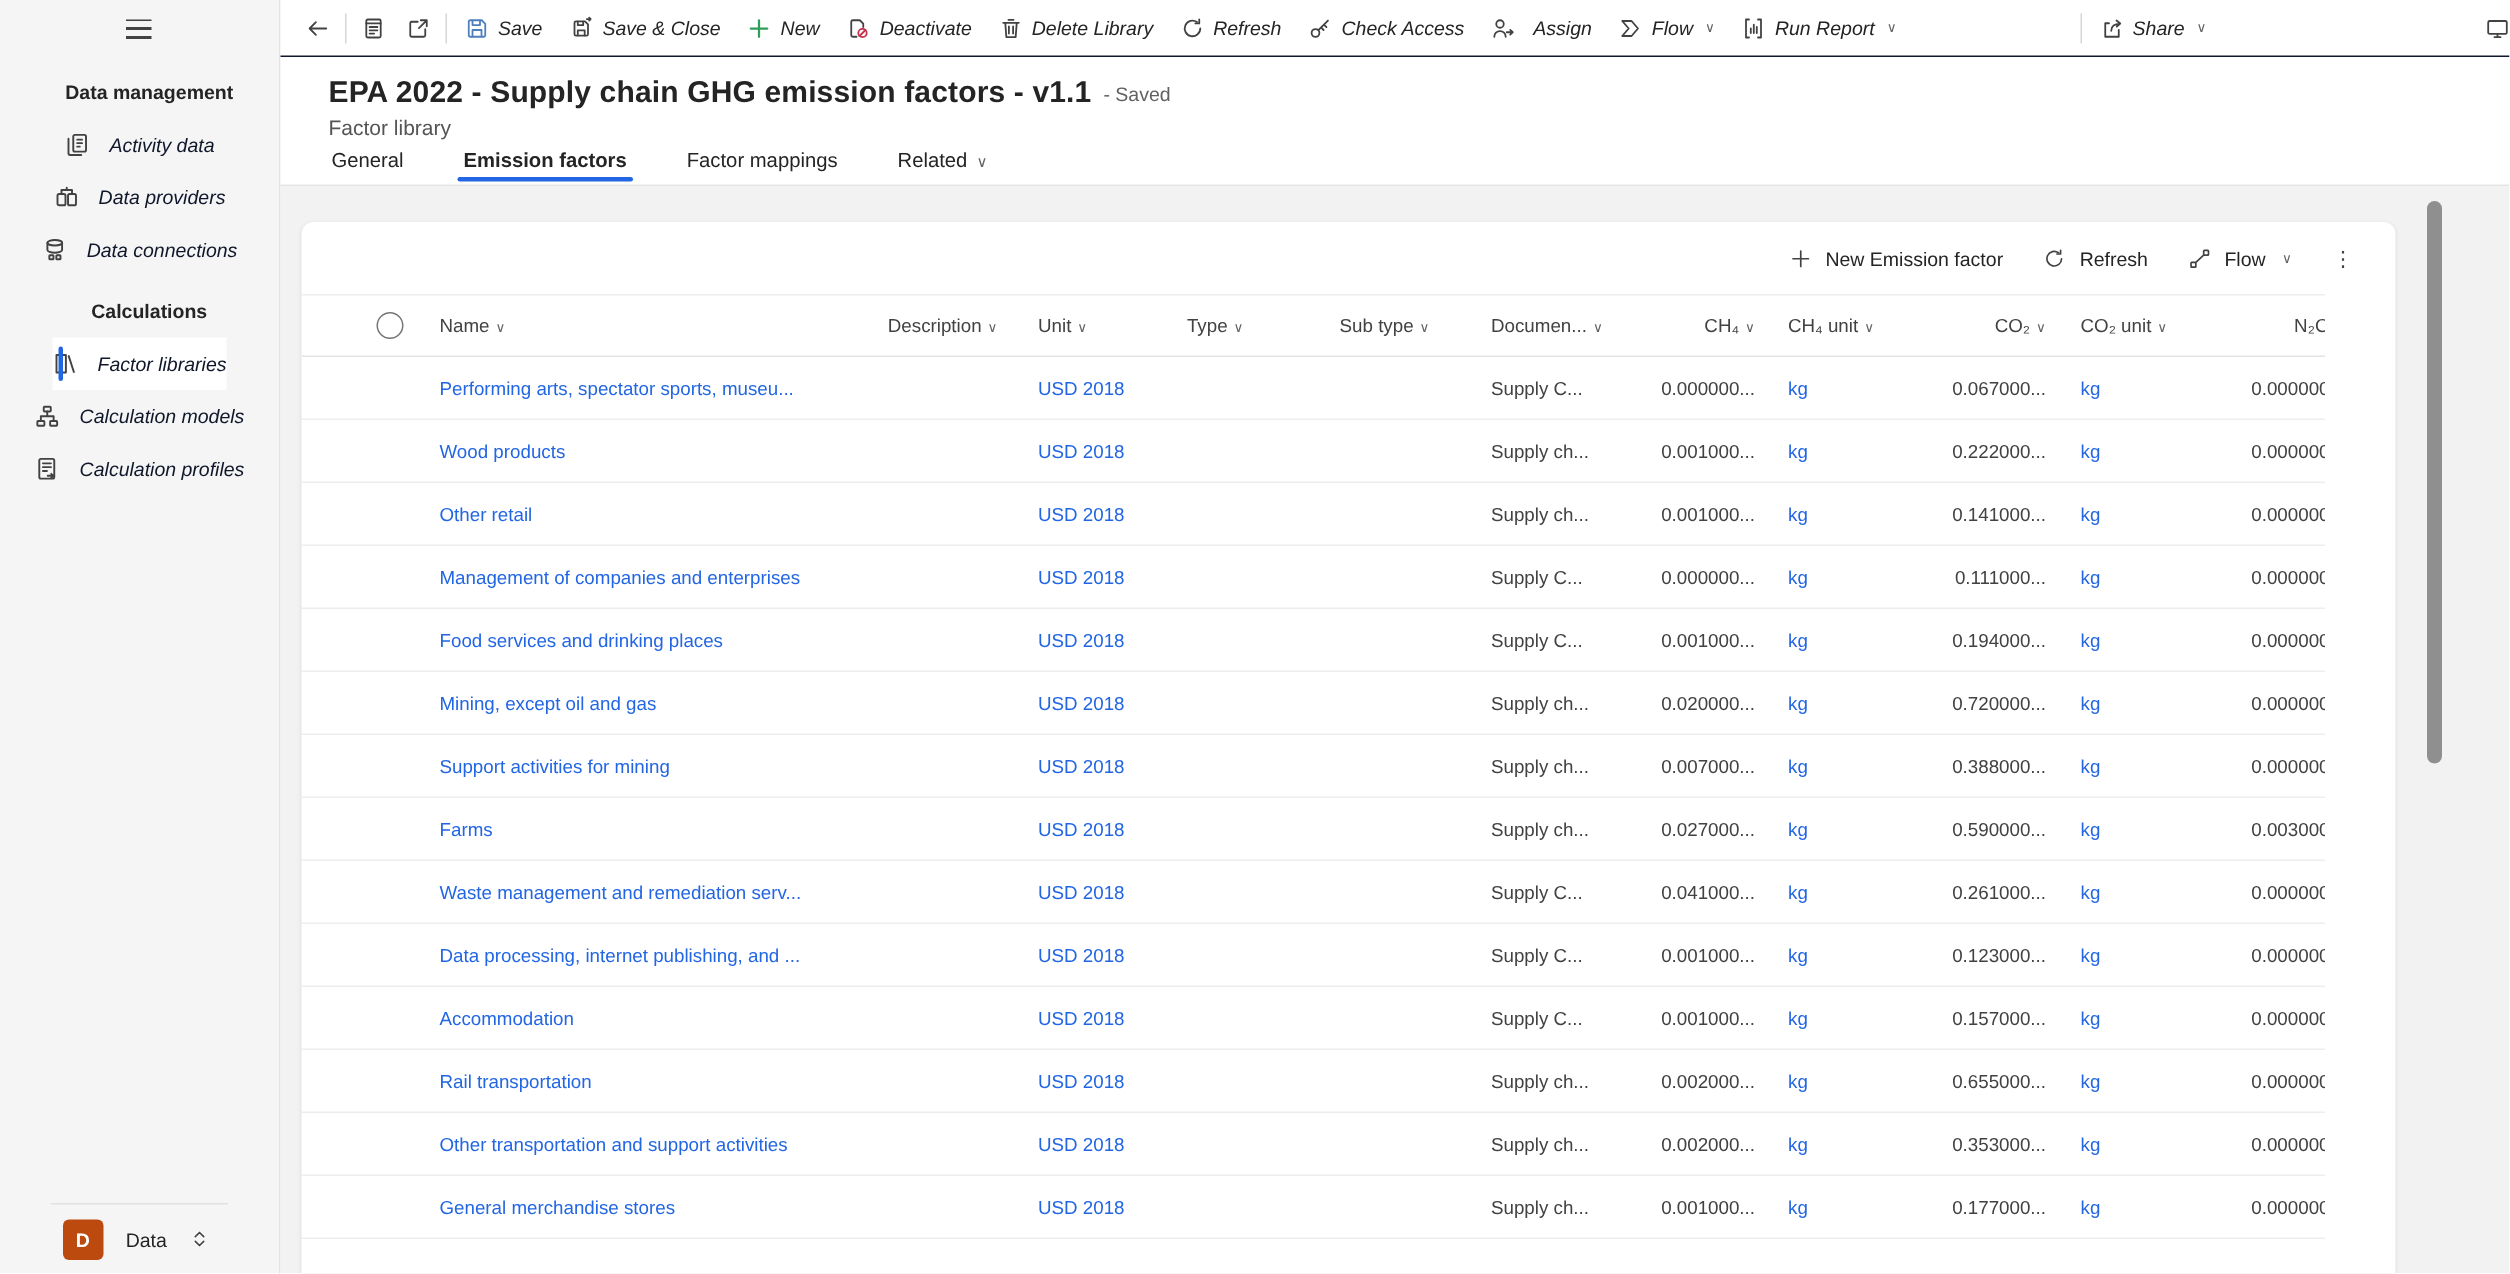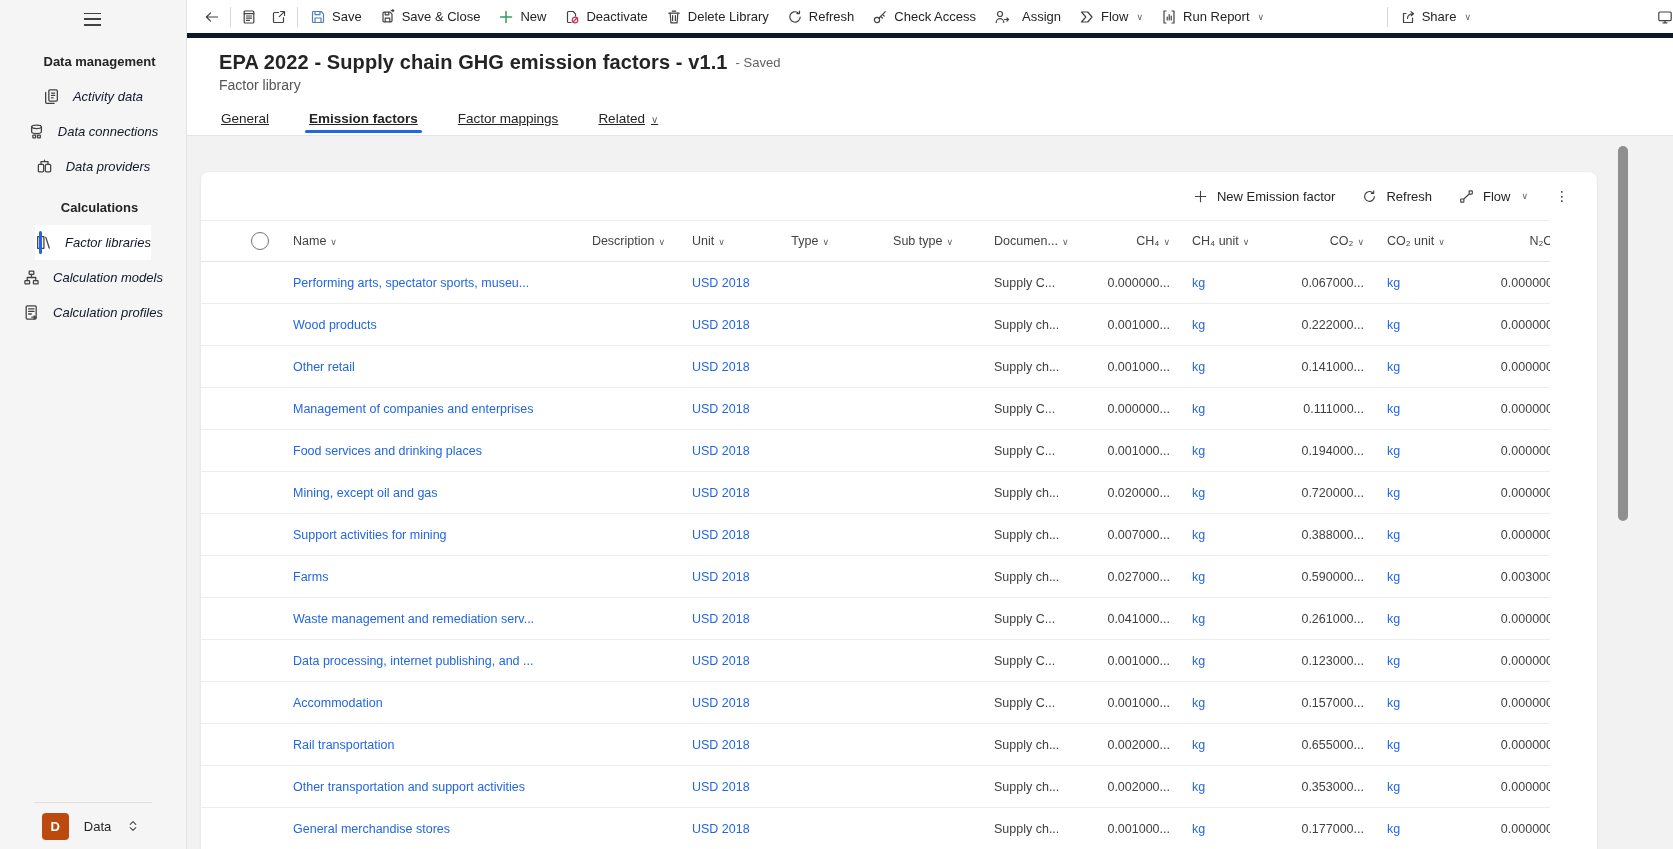--- a/index.html
+++ b/index.html
@@ -24,48 +24,48 @@
   .env-footer { border-top:1px solid #e1e1e1; height:47px; display:flex; align-items:center;
     padding:0 12px 0 8px; gap:15px; cursor:pointer; }
   .env-badge { width:27px; height:27px; border-radius:4px; background:#bc4a0e; color:#fff;
     font-size:13px; font-weight:bold; display:flex; align-items:center; justify-content:center; }
   .env-label { font-size:13px; flex:1; }
 
   
   .main { flex:1; display:flex; flex-direction:column; min-width:0; }
 
   
-  .cmdbar { height:38px; min-height:38px; border-bottom:5px solid #0f172a; display:flex;
-    align-items:center; padding-left:10px; overflow:hidden; background:#fff; }
+  .cmdbar { height:38px; min-height:38px; border-bottom:1px solid #0f172a; display:flex;
+    align-items:center; padding-left:10px; overflow:hidden; background:#fff;font-style:italic; }
   .cmd-btn { display:flex; align-items:center; gap:6px; padding:0 9px; height:30px; border-radius:4px;
     font-size:13px; color:#242424; cursor:pointer; white-space:nowrap; }
   .cmd-icon-btn { width:30px; justify-content:center; padding:0; }
   .cmd-sep { width:1px; height:20px; background:#d6d6d6; margin:0 3px; }
   .cmdbar svg { width:16px; height:16px; flex:none; }
   .chev { font-size:9px; color:#616161; margin-left:2px; }
   .cmd-flex { flex:1; }
   .monitor-btn { margin-left:170px; margin-right:-7px; }
 
   
   .page-head { background:#fff; padding:13px 0 0 32px; }
   .title-line { display:flex; align-items:center; gap:8px; }
   .page-title { font-size:20px; font-weight:bold; letter-spacing:.1px; }
   .save-status { font-size:13px; color:#616161; }
   .page-subtitle { font-size:14px; color:#555; margin-top:3px; }
-  .tabs { display:flex; gap:36px; margin-top:14px;text-decoration:underline; }
+  .tabs { display:flex; gap:36px; margin-top:2px; }
   .tab { font-size:13.5px; padding:4px 2px 9px; color:#242424; cursor:pointer; position:relative; }
   .tab.active { font-weight:bold; }
   .tab.active::after { content:""; position:absolute; left:-2px; right:-2px; bottom:2px;
     height:3px; border-radius:2px; background:#2266e3; }
   .tab .chev { font-size:10px; margin-left:6px; }
   .tabs-border { height:1px; background:#e5e5e5; }
 
   
   .work { flex:1; position:relative; background:#f2f2f2; min-height:0; }
-  .card { position:absolute; left:14px; top:36px; width:1396px; bottom:0; background:#fff;
+  .card { position:absolute; left:14px; top:24px; width:1396px; bottom:0; background:#fff;
     border-radius:8px 8px 0 0; box-shadow:0 1px 3px rgba(0,0,0,.09); overflow:hidden; }
 
   
   .grid-toolbar { height:48px; display:flex; align-items:center; justify-content:flex-end;
     gap:27px; padding-right:28px; }
   .gt-btn { display:flex; align-items:center; gap:9px; font-size:13px; cursor:pointer; color:#242424; }
   .gt-btn svg { width:15px; height:15px; }
   .more-v { font-size:14px; color:#424242; letter-spacing:0; cursor:pointer; line-height:10px; }
 
   
@@ -116,34 +116,34 @@
   <div class="nav-item">
     <svg viewBox="0 0 16 16">
         <rect x="5.5" y="1.8" width="8" height="10.5" rx="1"></rect>
         <path d="M2.5 4.2v9.2a1 1 0 0 0 1 1h7"></path>
         <path d="M8 4.8h3M8 7h3M8 9.2h1.6"></path>
       </svg>
     <span>Activity data</span>
   </div>
   <div class="nav-item">
     <svg viewBox="0 0 16 16">
+        <rect x="2.2" y="6" width="5" height="7" rx="1"></rect>
+        <rect x="8.8" y="6" width="5" height="7" rx="1"></rect>
+        <path d="M4.7 6V3.5h6.6V6M8 3.5V2"></path>
+      </svg>
+    <span>Data providers</span>
+  </div>
+  <div class="nav-item">
+    <svg viewBox="0 0 16 16">
         <ellipse cx="8" cy="3.6" rx="4.6" ry="1.7"></ellipse>
         <path d="M3.4 3.6v4.6c0 .9 2.1 1.7 4.6 1.7s4.6-.8 4.6-1.7V3.6"></path>
         <rect x="4.6" y="11.4" width="2.6" height="2.6" rx=".4"></rect>
         <rect x="9" y="11.4" width="2.6" height="2.6" rx=".4"></rect>
       </svg>
     <span>Data connections</span>
-  </div>
-  <div class="nav-item">
-    <svg viewBox="0 0 16 16">
-        <rect x="2.2" y="6" width="5" height="7" rx="1"></rect>
-        <rect x="8.8" y="6" width="5" height="7" rx="1"></rect>
-        <path d="M4.7 6V3.5h6.6V6M8 3.5V2"></path>
-      </svg>
-    <span>Data providers</span>
   </div>
 
   <div class="nav-section-title">Calculations</div>
 
   <div class="nav-item active">
     <svg viewBox="0 0 16 16">
         <rect x="2.5" y="2.5" width="2.4" height="11"></rect>
         <rect x="6" y="2.5" width="2.4" height="11"></rect>
         <path d="M10.2 3.2l3.2 10"></path>
       </svg>

